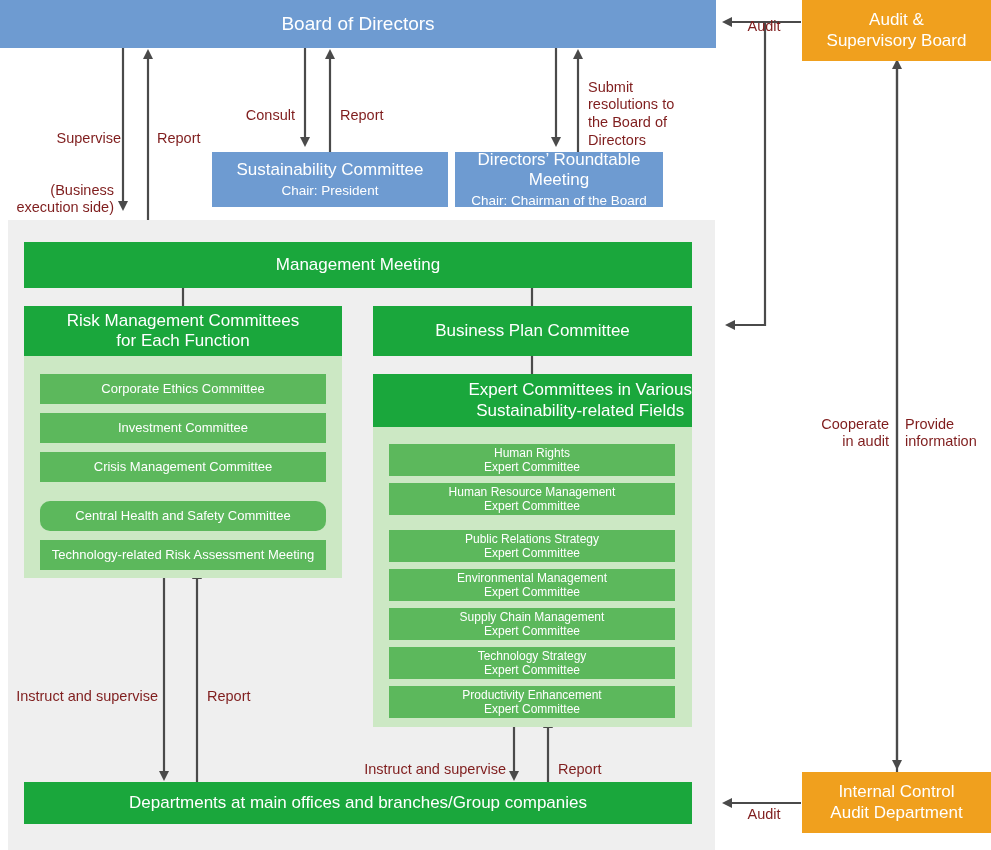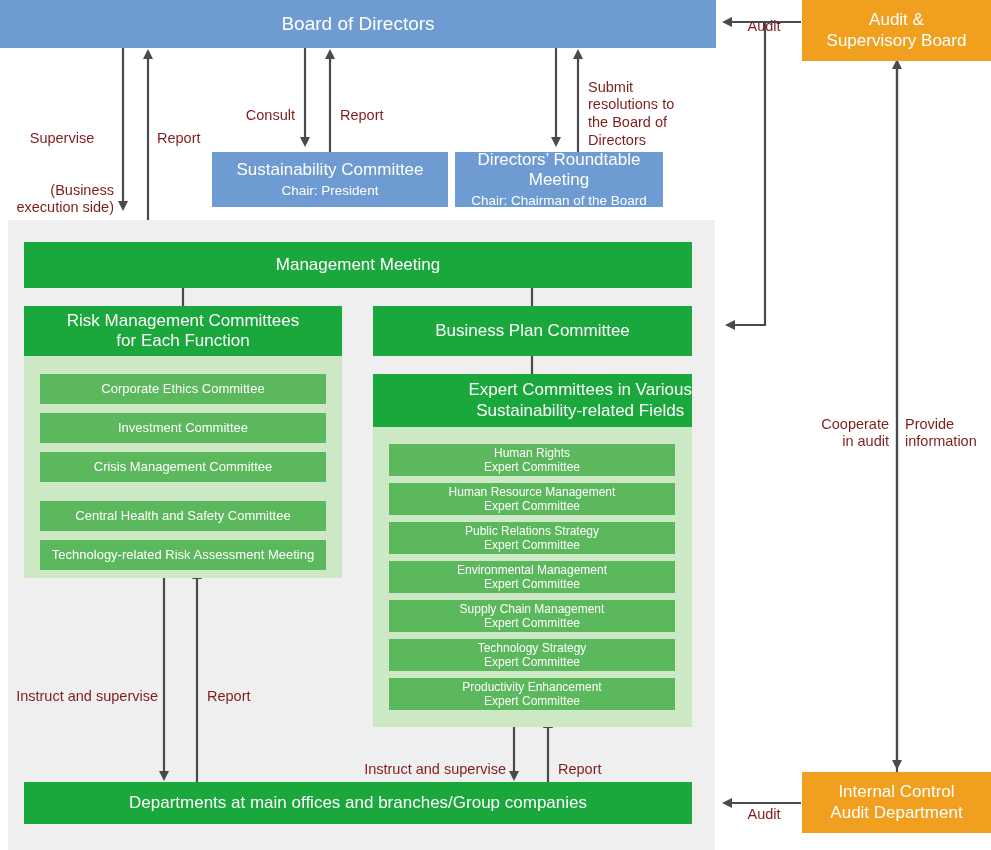--- a/index.html
+++ b/index.html
@@ -115,21 +115,21 @@
   <div style="position:absolute;left:40px;top:374px;width:286px;">
     <div class="box greenlight t4" style="position:relative;left:0;top:0;width:286px;height:30px;margin-bottom:9px;">
       <span>Corporate Ethics Committee</span>
     </div>
     <div class="box greenlight t4" style="position:relative;left:0;top:0;width:286px;height:30px;margin-bottom:9px;">
       <span>Investment Committee</span>
     </div>
     <div class="box greenlight t4" style="position:relative;left:0;top:0;width:286px;height:30px;margin-bottom:19px;">
       <span>Crisis Management Committee</span>
     </div>
-    <div class="box greenlight t4" style="position:relative;left:0;top:0;width:286px;height:30px;margin-bottom:9px;">
+    <div class="box greenlight t4" style="position:relative;left:0;top:0;width:286px;height:30px;margin-bottom:9px;border-radius:10px;">
       <span>Central Health and Safety Committee</span>
     </div>
     <div class="box greenlight t4" style="position:relative;left:0;top:0;width:286px;height:30px;">
       <span>Technology-related Risk Assessment Meeting</span>
     </div>
   </div>
 
   <div class="box green t2" style="left:373px;top:306px;width:319px;height:50px;">
     <span>Business Plan Committee</span>
   </div>
@@ -139,21 +139,21 @@
   <div class="box green t2" style="left:373px;top:374px;width:319px;height:53px;white-space:pre-line;align-items:flex-end;">
     <span>Expert Committees in Various
 Sustainability-related Fields</span>
   </div>
 
   <div style="position:absolute;left:389px;top:444px;width:286px;">
     <div class="box greenlight t5" style="position:relative;width:286px;height:32px;margin-bottom:7px;white-space:pre-line;">
       <span>Human Rights
 Expert Committee</span>
     </div>
-    <div class="box greenlight t5" style="position:relative;width:286px;height:32px;margin-bottom:7px;white-space:pre-line;">
+    <div class="box greenlight t5" style="position:relative;width:286px;height:32px;margin-bottom:15px;white-space:pre-line;">
       <span>Human Resource Management
 Expert Committee</span>
     </div>
     <div class="box greenlight t5" style="position:relative;width:286px;height:32px;margin-bottom:7px;white-space:pre-line;">
       <span>Public Relations Strategy
 Expert Committee</span>
     </div>
     <div class="box greenlight t5" style="position:relative;width:286px;height:32px;margin-bottom:7px;white-space:pre-line;">
       <span>Environmental Management
 Expert Committee</span>
@@ -174,21 +174,21 @@
 
   <div class="box green t2" style="left:24px;top:782px;width:668px;height:42px;">
     <span>Departments at main offices and branches/Group companies</span>
   </div>
 
   <div class="box orange t2" style="left:802px;top:772px;width:189px;height:61px;white-space:pre-line;">
     <span>Internal Control
 Audit Department</span>
   </div>
 
-  <div class="label r" style="left:10px;top:112px;width:104px;text-align:center;">
+  <div class="label r" style="left:17px;top:112px;width:104px;">
     <span>Supervise</span>
   </div>
 
   <div class="label" style="left:157px;top:112px;width:90px;">
     <span>Report</span>
   </div>
 
   <div class="label r" style="left:-2px;top:164px;width:116px;">
     <span>(Business
 execution side)</span>

